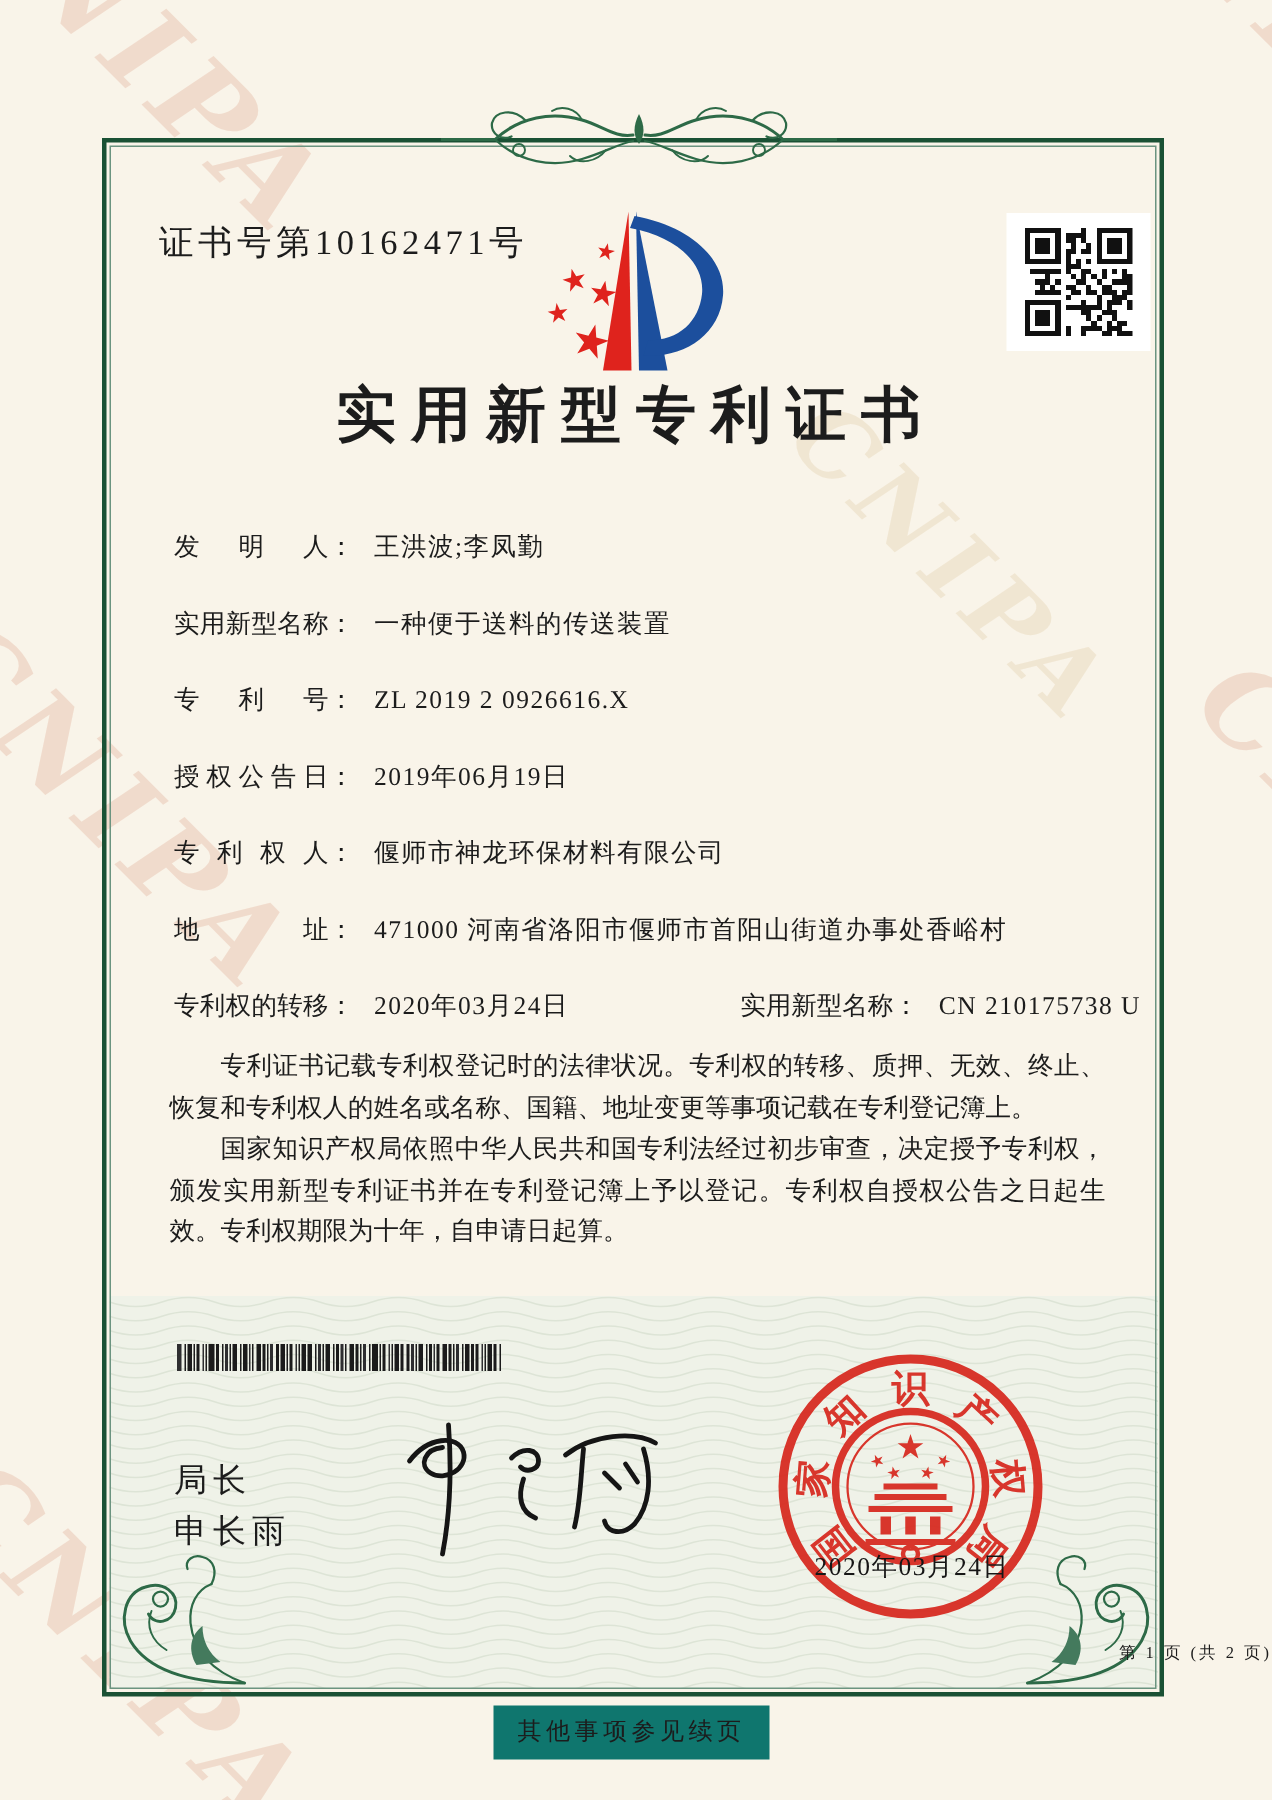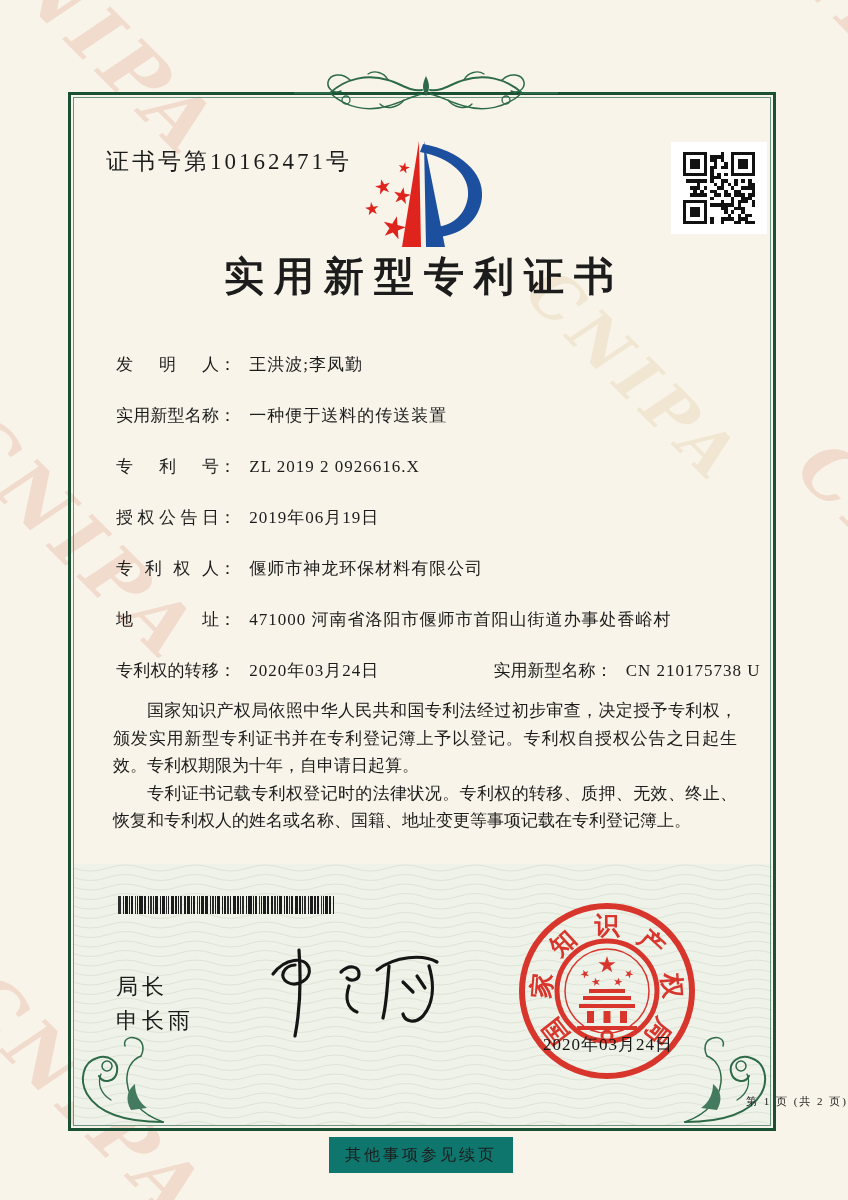--- a/index.html
+++ b/index.html
@@ -316,22 +316,22 @@
     </div>
     <div class="frow">
       <span class="flabel">专利权的转移</span><span class="fcolon">：</span>
       <span class="fvalue fvalue-fixed">2020年03月24日</span>
       <span class="flabel2">实用新型名称</span><span class="fcolon">：</span>
       <span class="fvalue">CN 210175738 U</span>
     </div>
   </div>
 
   <div class="body-text">
+    <p>专利证书记载专利权登记时的法律状况。专利权的转移、质押、无效、终止、恢复和专利权人的姓名或名称、国籍、地址变更等事项记载在专利登记簿上。</p>
     <p>国家知识产权局依照中华人民共和国专利法经过初步审查，决定授予专利权，颁发实用新型专利证书并在专利登记簿上予以登记。专利权自授权公告之日起生效。专利权期限为十年，自申请日起算。</p>
-    <p>专利证书记载专利权登记时的法律状况。专利权的转移、质押、无效、终止、恢复和专利权人的姓名或名称、国籍、地址变更等事项记载在专利登记簿上。</p>
   </div>
 
   <svg class="barcode" id="barcode" width="222" height="18">
       <rect x="0" y="0" width="3" height="18" fill="#2e2e30"></rect>
       <rect x="5" y="0" width="1" height="18" fill="#1b1b1b"></rect>
       <rect x="7" y="0" width="3" height="18" fill="#1b1b1b"></rect>
       <rect x="11" y="0" width="1" height="18" fill="#1b1b1b"></rect>
       <rect x="13" y="0" width="2" height="18" fill="#1b1b1b"></rect>
       <rect x="17" y="0" width="1" height="18" fill="#2e2e30"></rect>
       <rect x="19" y="0" width="1" height="18" fill="#1b1b1b"></rect>

